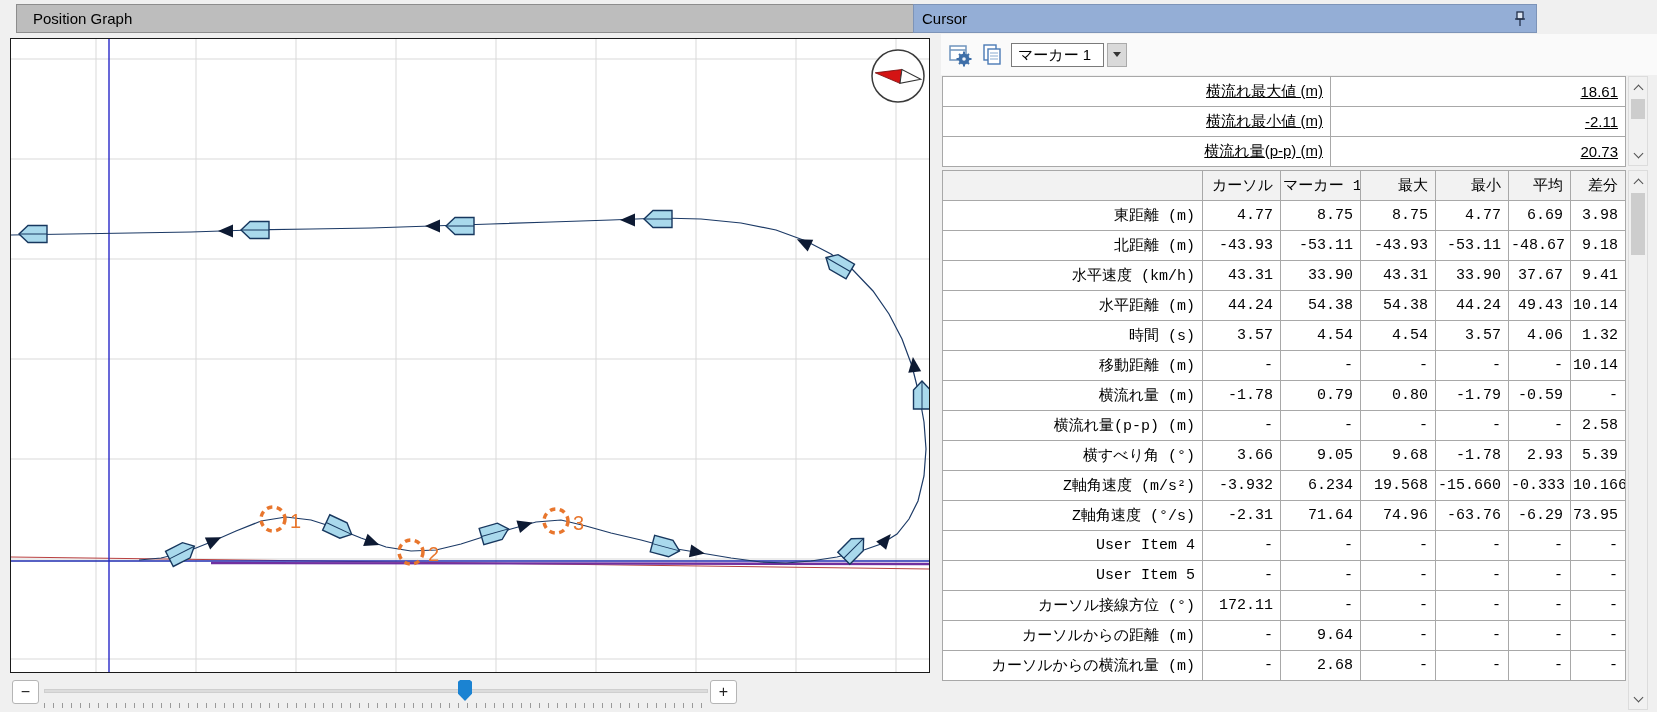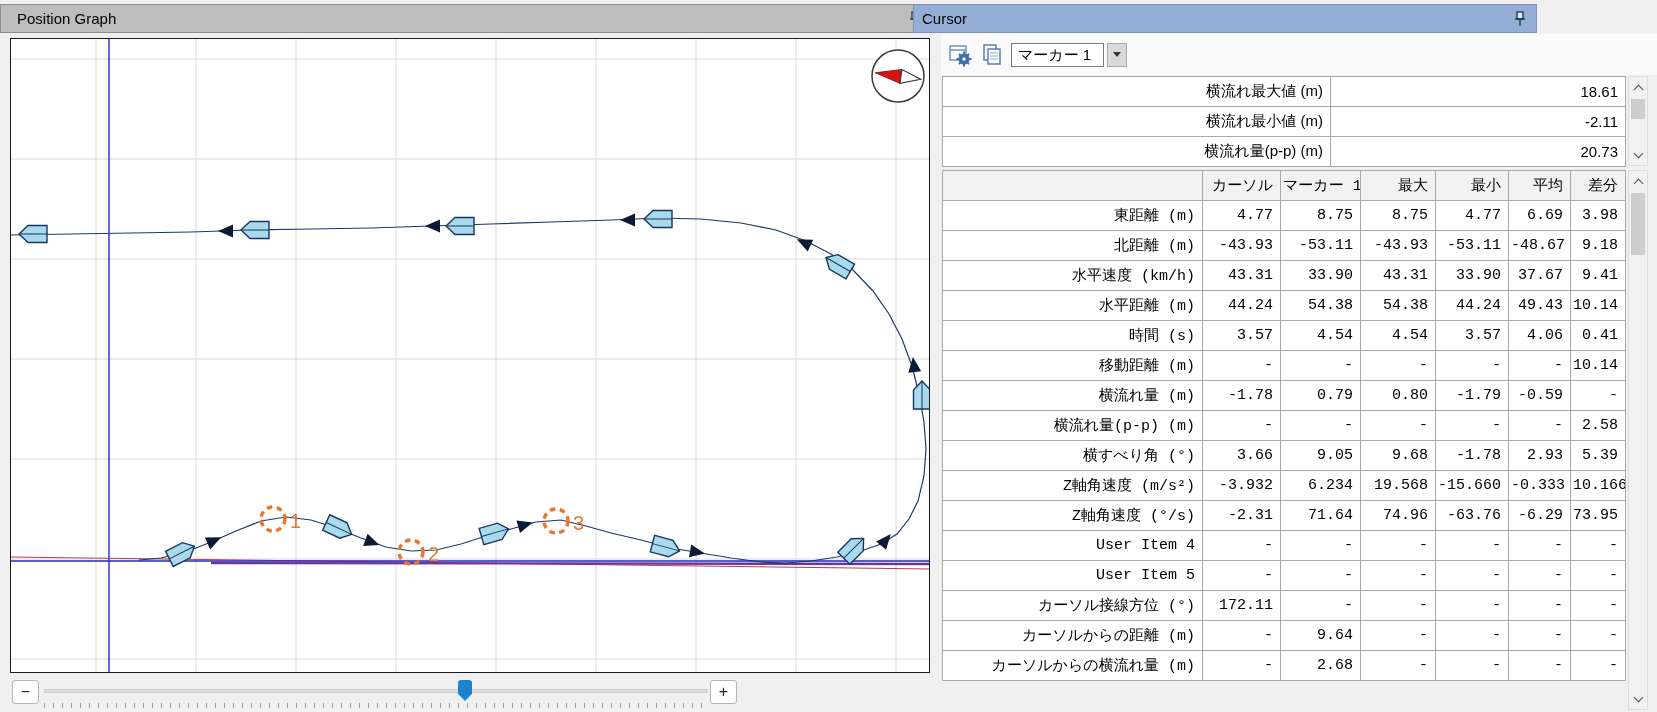--- a/index.html
+++ b/index.html
@@ -22,21 +22,21 @@
     --header-bg:#f2f2f2;
   }
   *{box-sizing:border-box;margin:0;padding:0}
   html,body{width:1657px;height:712px;overflow:hidden;background:var(--panel-bg);
     font-family:"Liberation Sans","DejaVu Sans",sans-serif;color:#000;}
   .abs{position:absolute}
 
   
   .titlebar{height:29px;top:4px;display:flex;align-items:center;
     padding:0 8px;font-size:15px;border:1px solid #8d8d8d;}
-  #titlebar-left{left:0;width:932px;background:var(--titlebar-left-bg);padding-left:16px;}
+  #titlebar-left{left:16px;width:932px;background:var(--titlebar-left-bg);padding-left:16px;}
   #titlebar-right{left:913px;width:624px;background:var(--titlebar-right-bg);border-color:#7d94b8;}
   .titlebar .grow{flex:1}
   .pin{width:16px;height:18px}
   .pin svg{display:block}
 
   
   #graph-box{left:10px;top:38px;width:920px;height:635px;background:#fff;border:1px solid #1a1a1a;}
   #graph-svg{position:absolute;left:0;top:0}
 
   
@@ -55,21 +55,21 @@
   #marker-combo{margin-left:6px;width:93px;height:24px;background:#fff;border:1px solid #7a7a7a;
     font-size:15px;line-height:22px;padding-left:6px;}
   #marker-combo-arrow{margin-left:3px;width:20px;height:24px;background:#d9d9d9;border:1px solid #aaa;
     display:flex;align-items:center;justify-content:center;}
   .caret-down{width:0;height:0;border-left:4px solid transparent;border-right:4px solid transparent;
     border-top:5px solid #333;}
 
   table{border-collapse:collapse;table-layout:fixed;background:#fff;font-size:15px;}
   td,th{border:1px solid var(--table-border);padding:0 7px 0 2px;white-space:nowrap;overflow:hidden;
     height:30px;text-align:right;font-weight:normal;}
-  #summary-table{left:942px;top:76px;width:683px;border:1px solid var(--table-outer);}
+  #summary-table{left:942px;top:76px;width:683px;border:1px solid var(--table-outer);text-decoration:underline;}
   #stats-table{left:942px;top:170px;width:683px;border:1px solid var(--table-outer);font-family:Liberation Mono, monospace;}
   #stats-table thead th{background:var(--header-bg);}
 
   
   .vscroll{width:20px;background:#f1f1f1;border:1px solid #dcdcdc;}
   #summary-scroll{left:1628px;top:76px;height:90px;}
   #stats-scroll{left:1628px;top:170px;height:540px;}
   .scroll-btn{position:absolute;left:0;width:18px;height:20px;background:#f1f1f1;
     display:flex;align-items:center;justify-content:center;}
   .chev{width:7px;height:7px;border-left:1.5px solid #505050;border-top:1.5px solid #505050;}
@@ -332,21 +332,21 @@
         <td>49.43</td>
         <td>10.14</td>
       </tr>
       <tr>
         <td>時間 (s)</td>
         <td>3.57</td>
         <td>4.54</td>
         <td>4.54</td>
         <td>3.57</td>
         <td>4.06</td>
-        <td>0.41</td>
+        <td>1.32</td>
       </tr>
       <tr>
         <td>移動距離 (m)</td>
         <td>-</td>
         <td>-</td>
         <td>-</td>
         <td>-</td>
         <td>-</td>
         <td>10.14</td>
       </tr>

